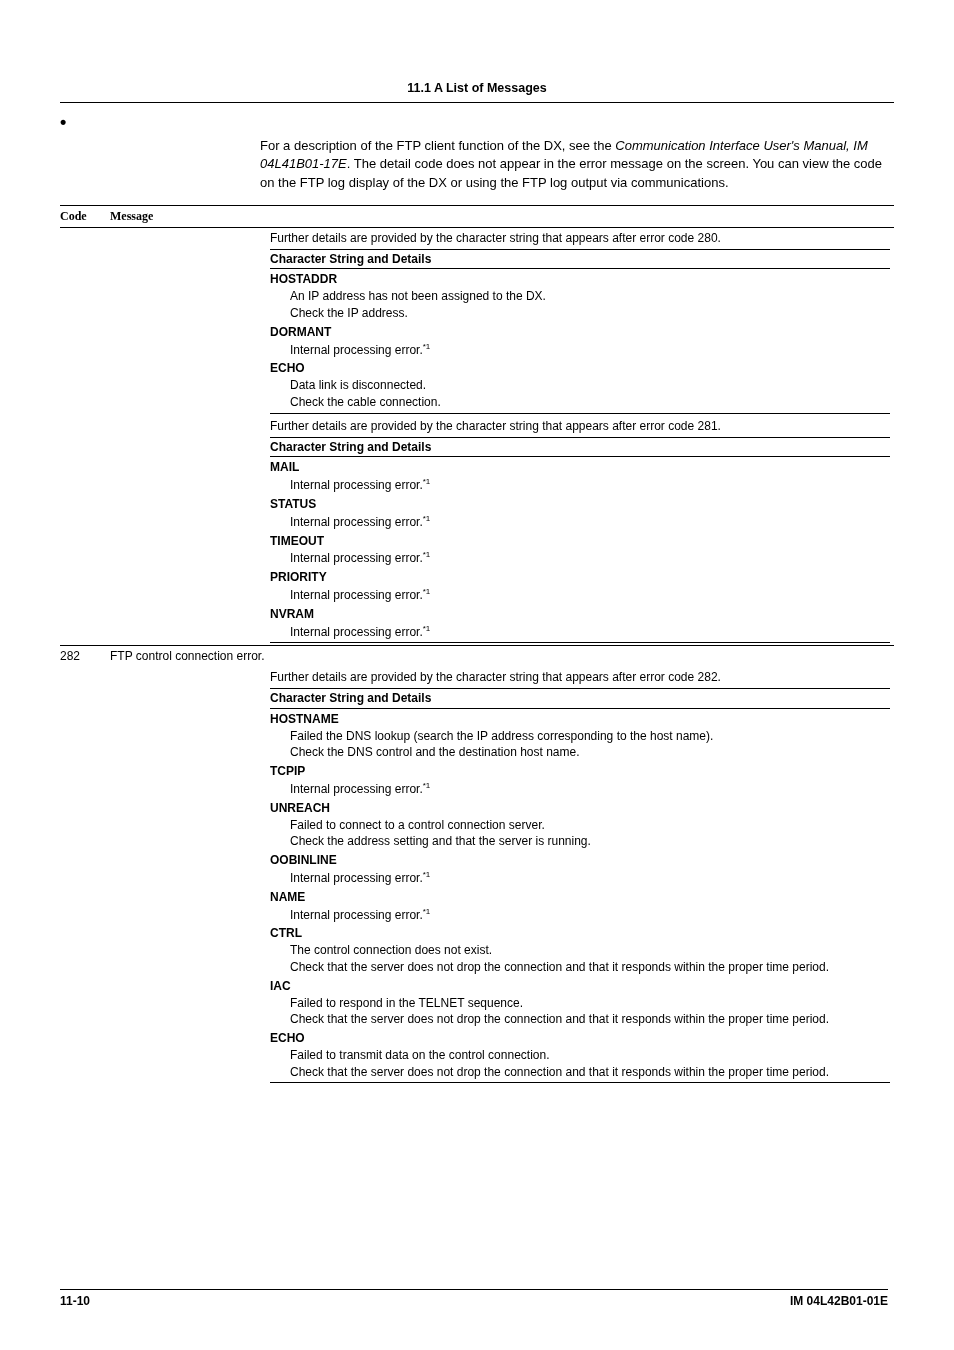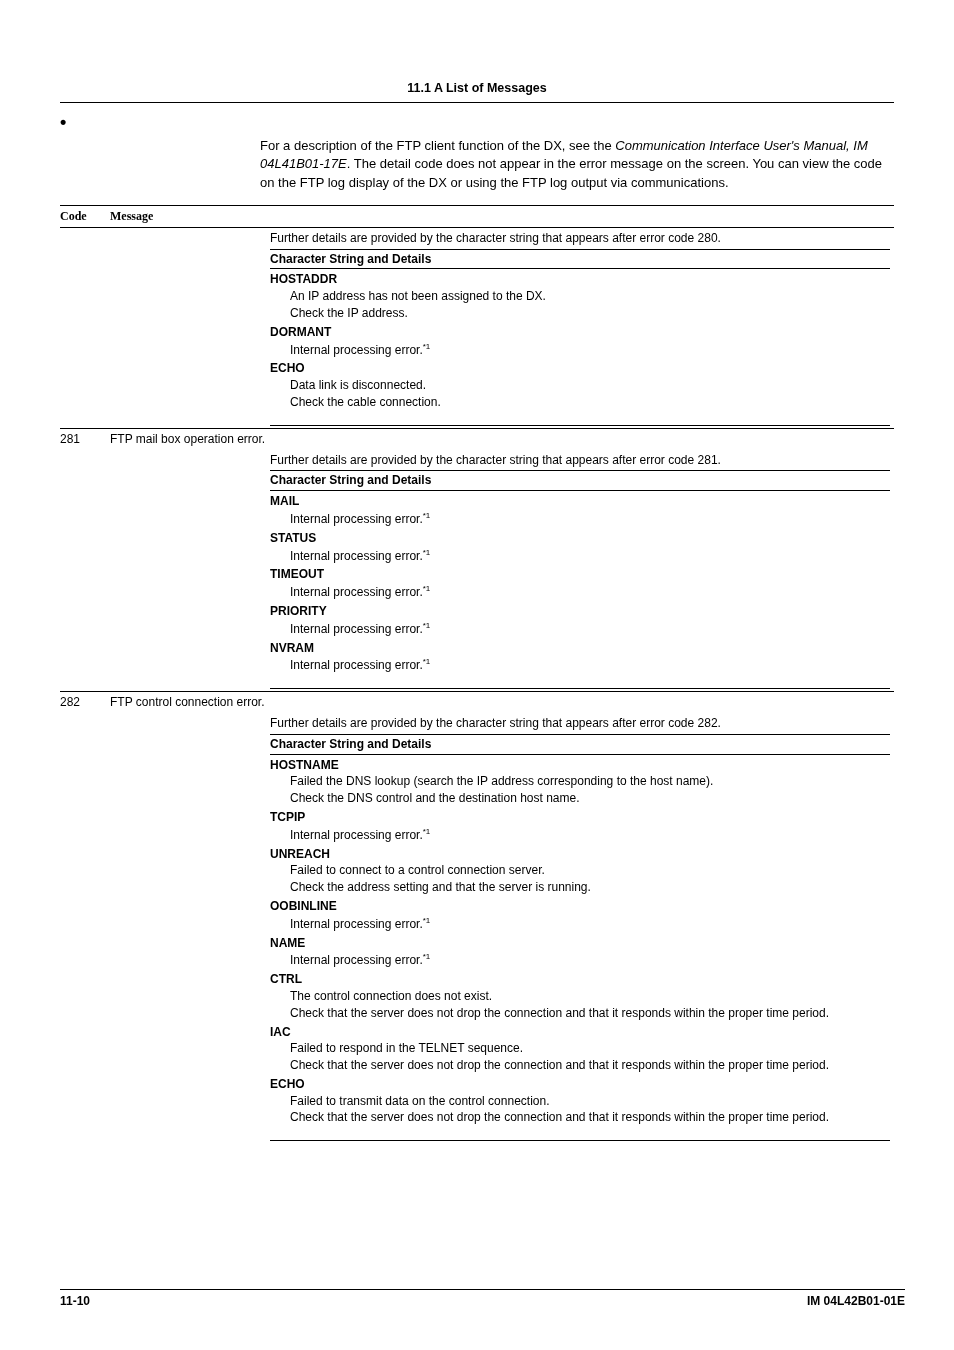--- a/index.html
+++ b/index.html
@@ -67,24 +67,24 @@
   .detail-intro { margin-bottom: 2px; }
   .detail-hdr {
     font-weight: bold;
     border-top: 1px solid #000;
     border-bottom: 1px solid #000;
     padding: 1px 0;
   }
   .cs-name { font-weight: bold; margin-top: 2px; }
   .cs-desc { padding-left: 20px; }
   .sup { font-size: 8px; vertical-align: super; }
-  .bottom-border { border-bottom: 1px solid #000; padding-bottom: 14px; }
+  .bottom-border { border-bottom: 1px solid #000; padding-bottom: 2px; }
   .footer {
     position: absolute;
-    left: 60px; right: 49px; bottom: 40px;
+    left: 60px; right: 66px; bottom: 40px;
     border-top: 1px solid #000;
     padding-top: 3px;
     display: flex;
     justify-content: space-between;
     font-size: 11px;
   }
   .footer .page { font-weight: bold; font-size: 12px; }
   .footer .doc { font-size: 12px; font-weight: bold; }
 </style>
 </head>
@@ -117,24 +117,20 @@
             <div class="cs-name">HOSTADDR</div>
             <div class="cs-desc">An IP address has not been assigned to the DX.</div>
             <div class="cs-desc">Check the IP address.</div>
             <div class="cs-name">DORMANT</div>
             <div class="cs-desc">Internal processing error.<span class="sup">*1</span></div>
             <div class="cs-name">ECHO</div>
             <div class="cs-desc">Data link is disconnected.</div>
             <div class="cs-desc bottom-border">Check the cable connection.</div>
           </div>
         </td>
-      </tr>
-      <tr class="row-sep">
-        <td class="col-code">281</td>
-        <td>FTP mail box operation error.</td>
       </tr>
       <tr>
         <td class="col-code"></td>
         <td>
           <div class="detail-wrap">
             <div class="detail-intro">Further details are provided by the character string that appears after error code 281.</div>
             <div class="detail-hdr">Character String and Details</div>
             <div class="cs-name">MAIL</div>
             <div class="cs-desc">Internal processing error.<span class="sup">*1</span></div>
             <div class="cs-name">STATUS</div>

